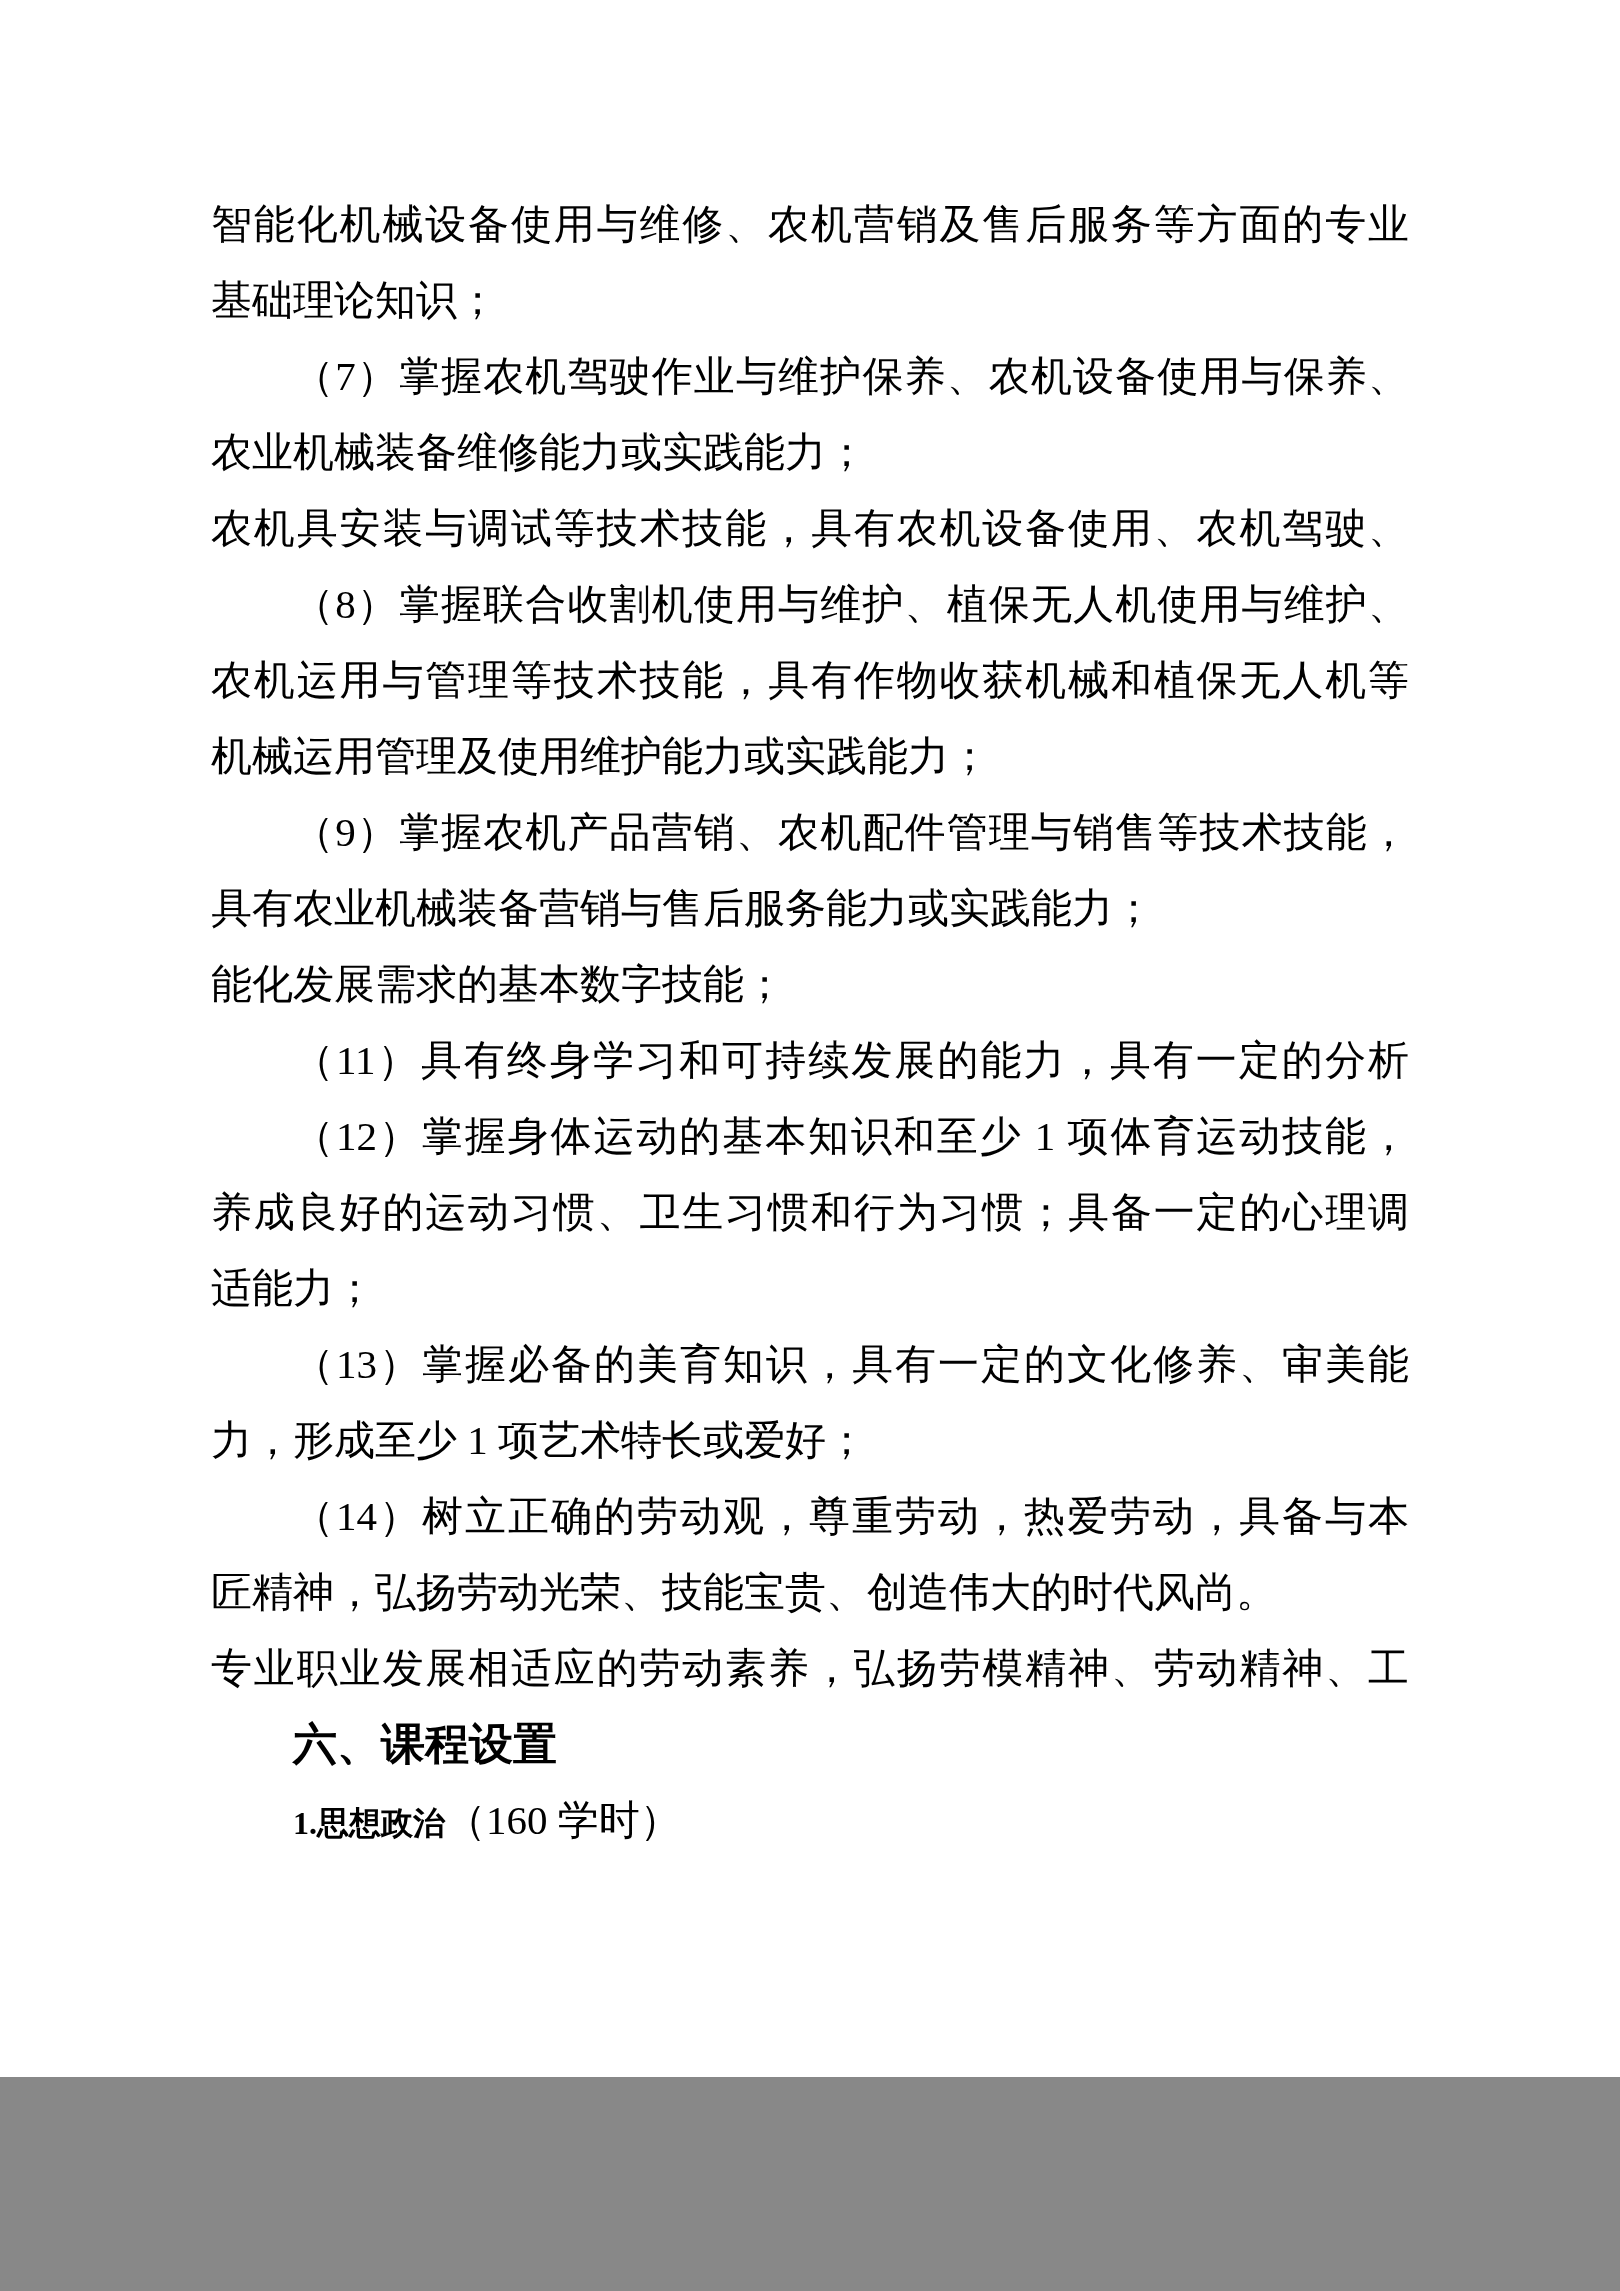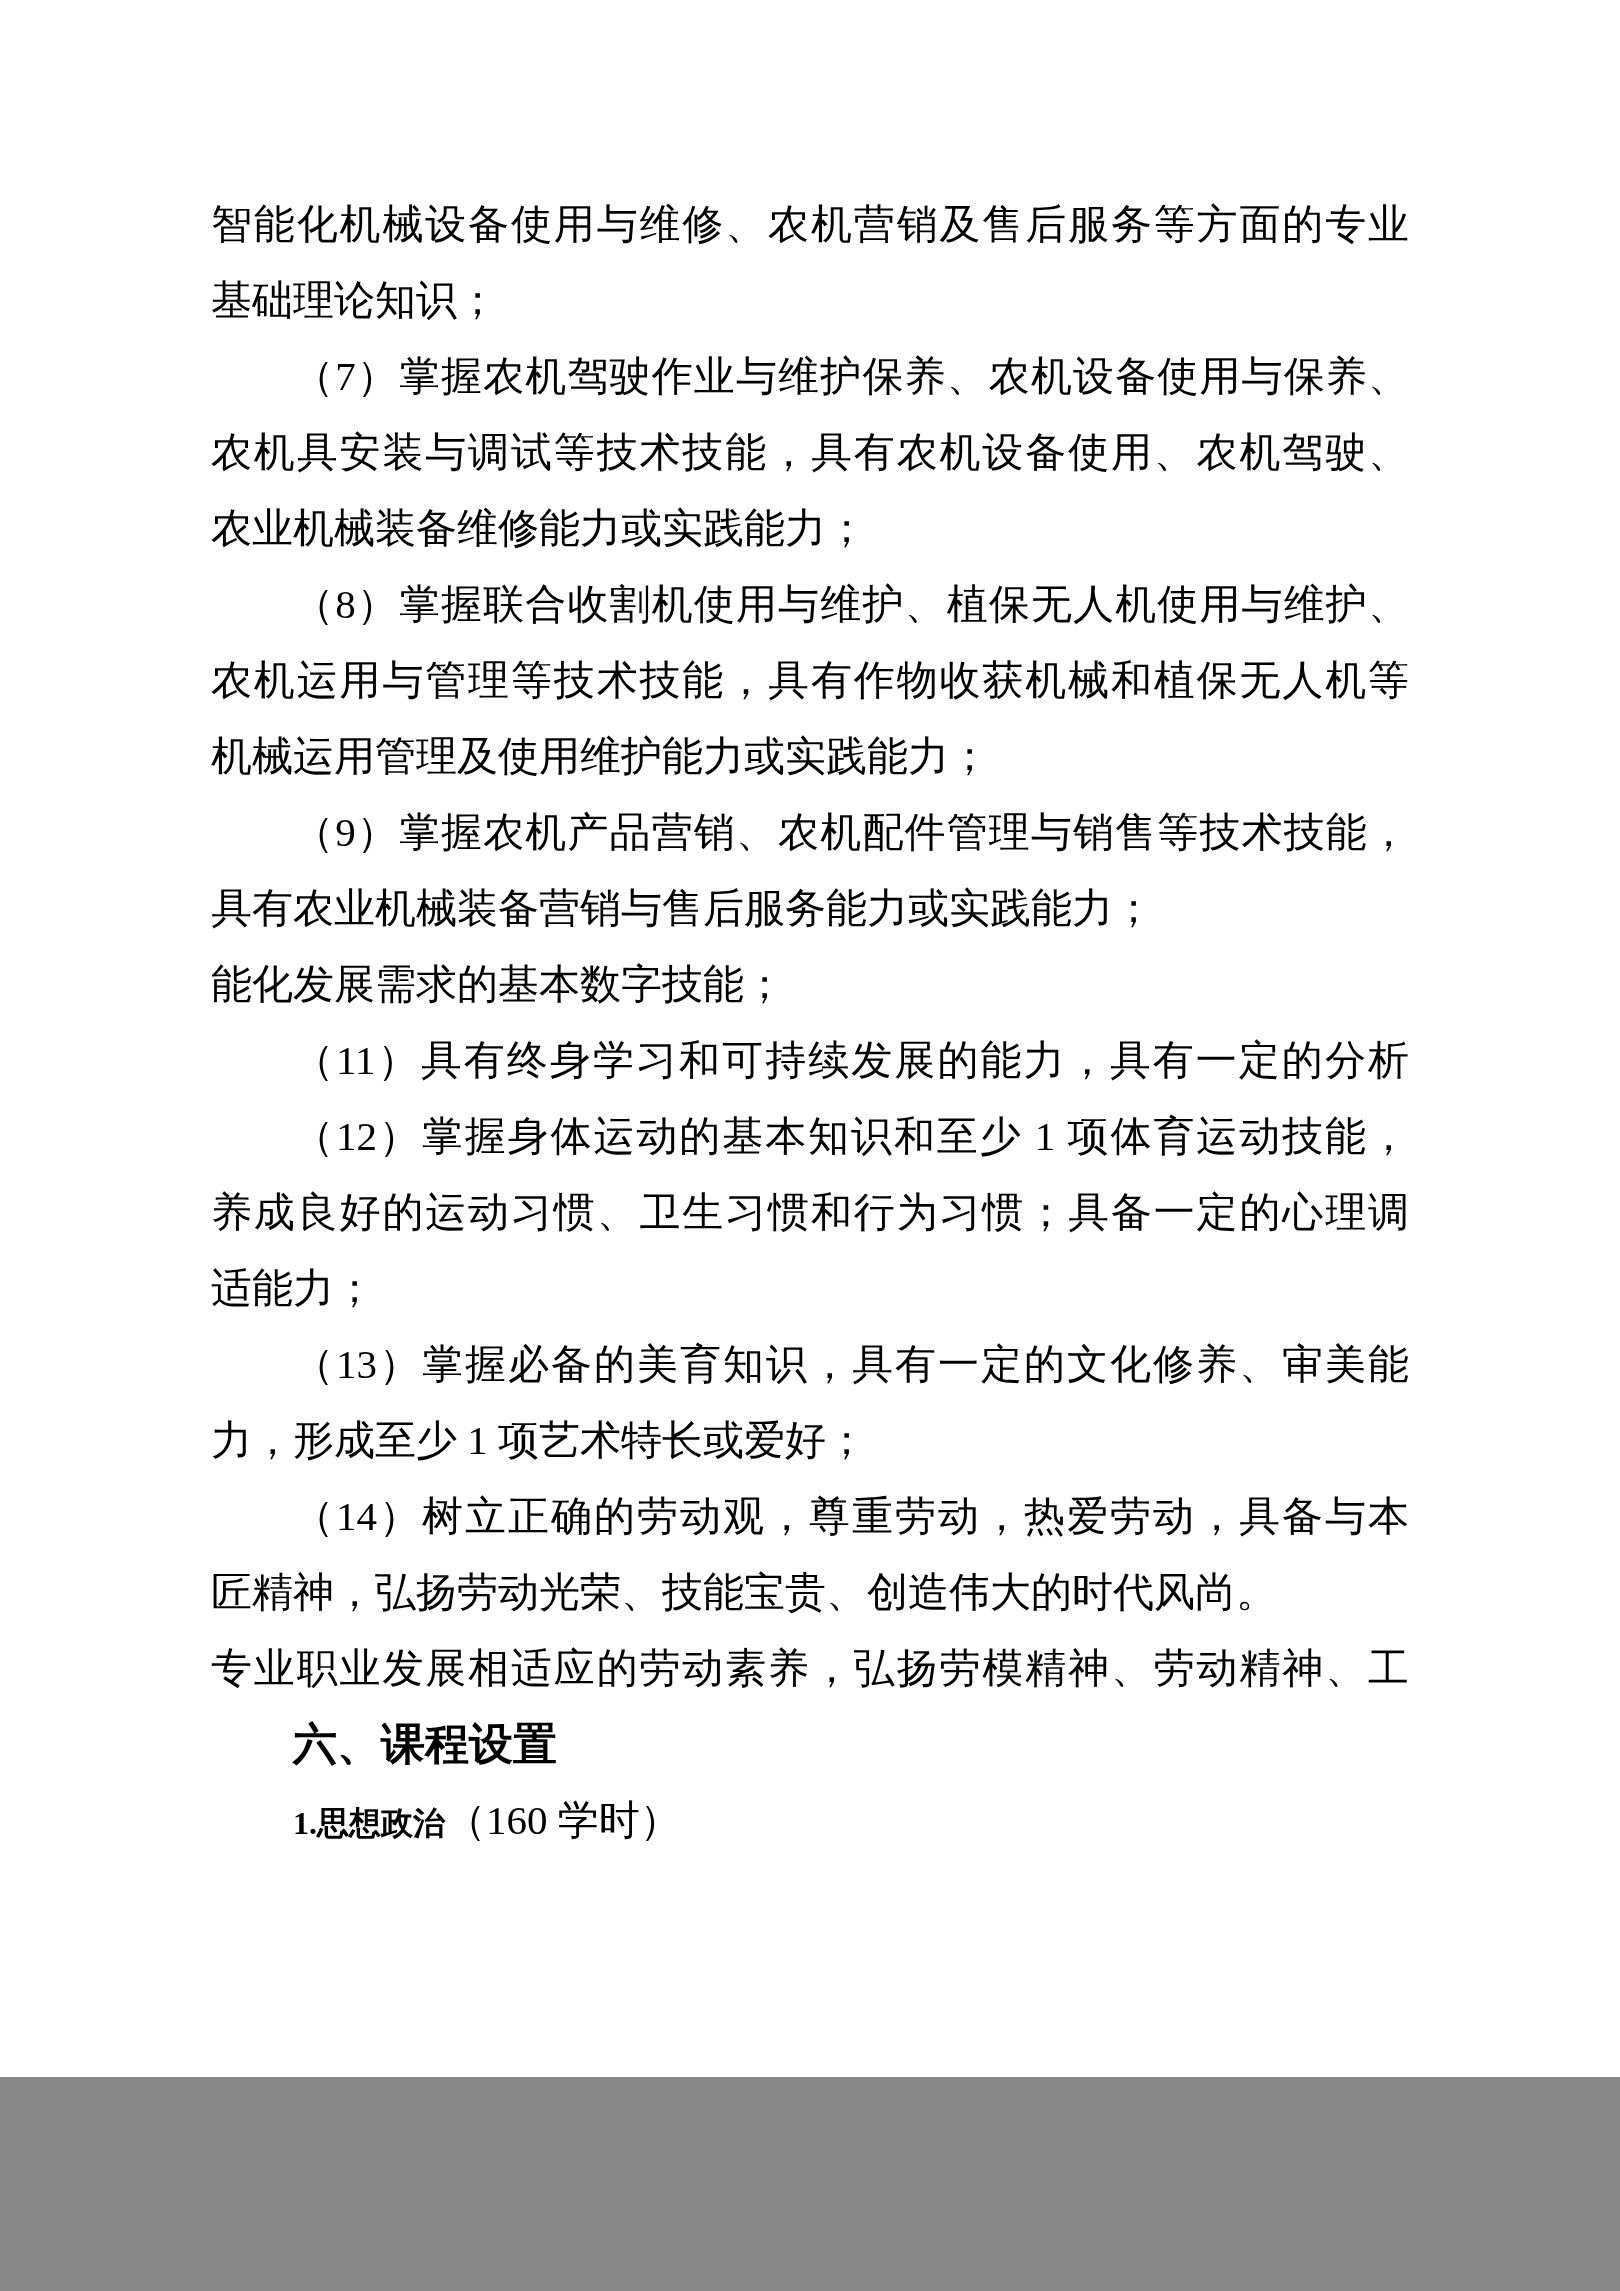--- a/index.html
+++ b/index.html
@@ -62,22 +62,22 @@
   }
 </style>
 </head>
 <body>
 
 <div class="page">
   <div class="content">
     <div class="line fill">智能化机械设备使用与维修、农机营销及售后服务等方面的专业</div>
     <div class="line">基础理论知识；</div>
     <div class="line indent fill">（7）掌握农机驾驶作业与维护保养、农机设备使用与保养、</div>
+    <div class="line">农业机械装备维修能力或实践能力；</div>
     <div class="line fill">农机具安装与调试等技术技能，具有农机设备使用、农机驾驶、</div>
-    <div class="line">农业机械装备维修能力或实践能力；</div>
     <div class="line indent fill">（8）掌握联合收割机使用与维护、植保无人机使用与维护、</div>
     <div class="line fill">农机运用与管理等技术技能，具有作物收获机械和植保无人机等</div>
     <div class="line">机械运用管理及使用维护能力或实践能力；</div>
     <div class="line indent fill">（9）掌握农机产品营销、农机配件管理与销售等技术技能，</div>
     <div class="line">具有农业机械装备营销与售后服务能力或实践能力；</div>
     <div class="line">能化发展需求的基本数字技能；</div>
     <div class="line indent fill">（11）具有终身学习和可持续发展的能力，具有一定的分析</div>
     <div class="line indent fill">（12）掌握身体运动的基本知识和至少 1 项体育运动技能，</div>
     <div class="line fill">养成良好的运动习惯、卫生习惯和行为习惯；具备一定的心理调</div>
     <div class="line">适能力；</div>

